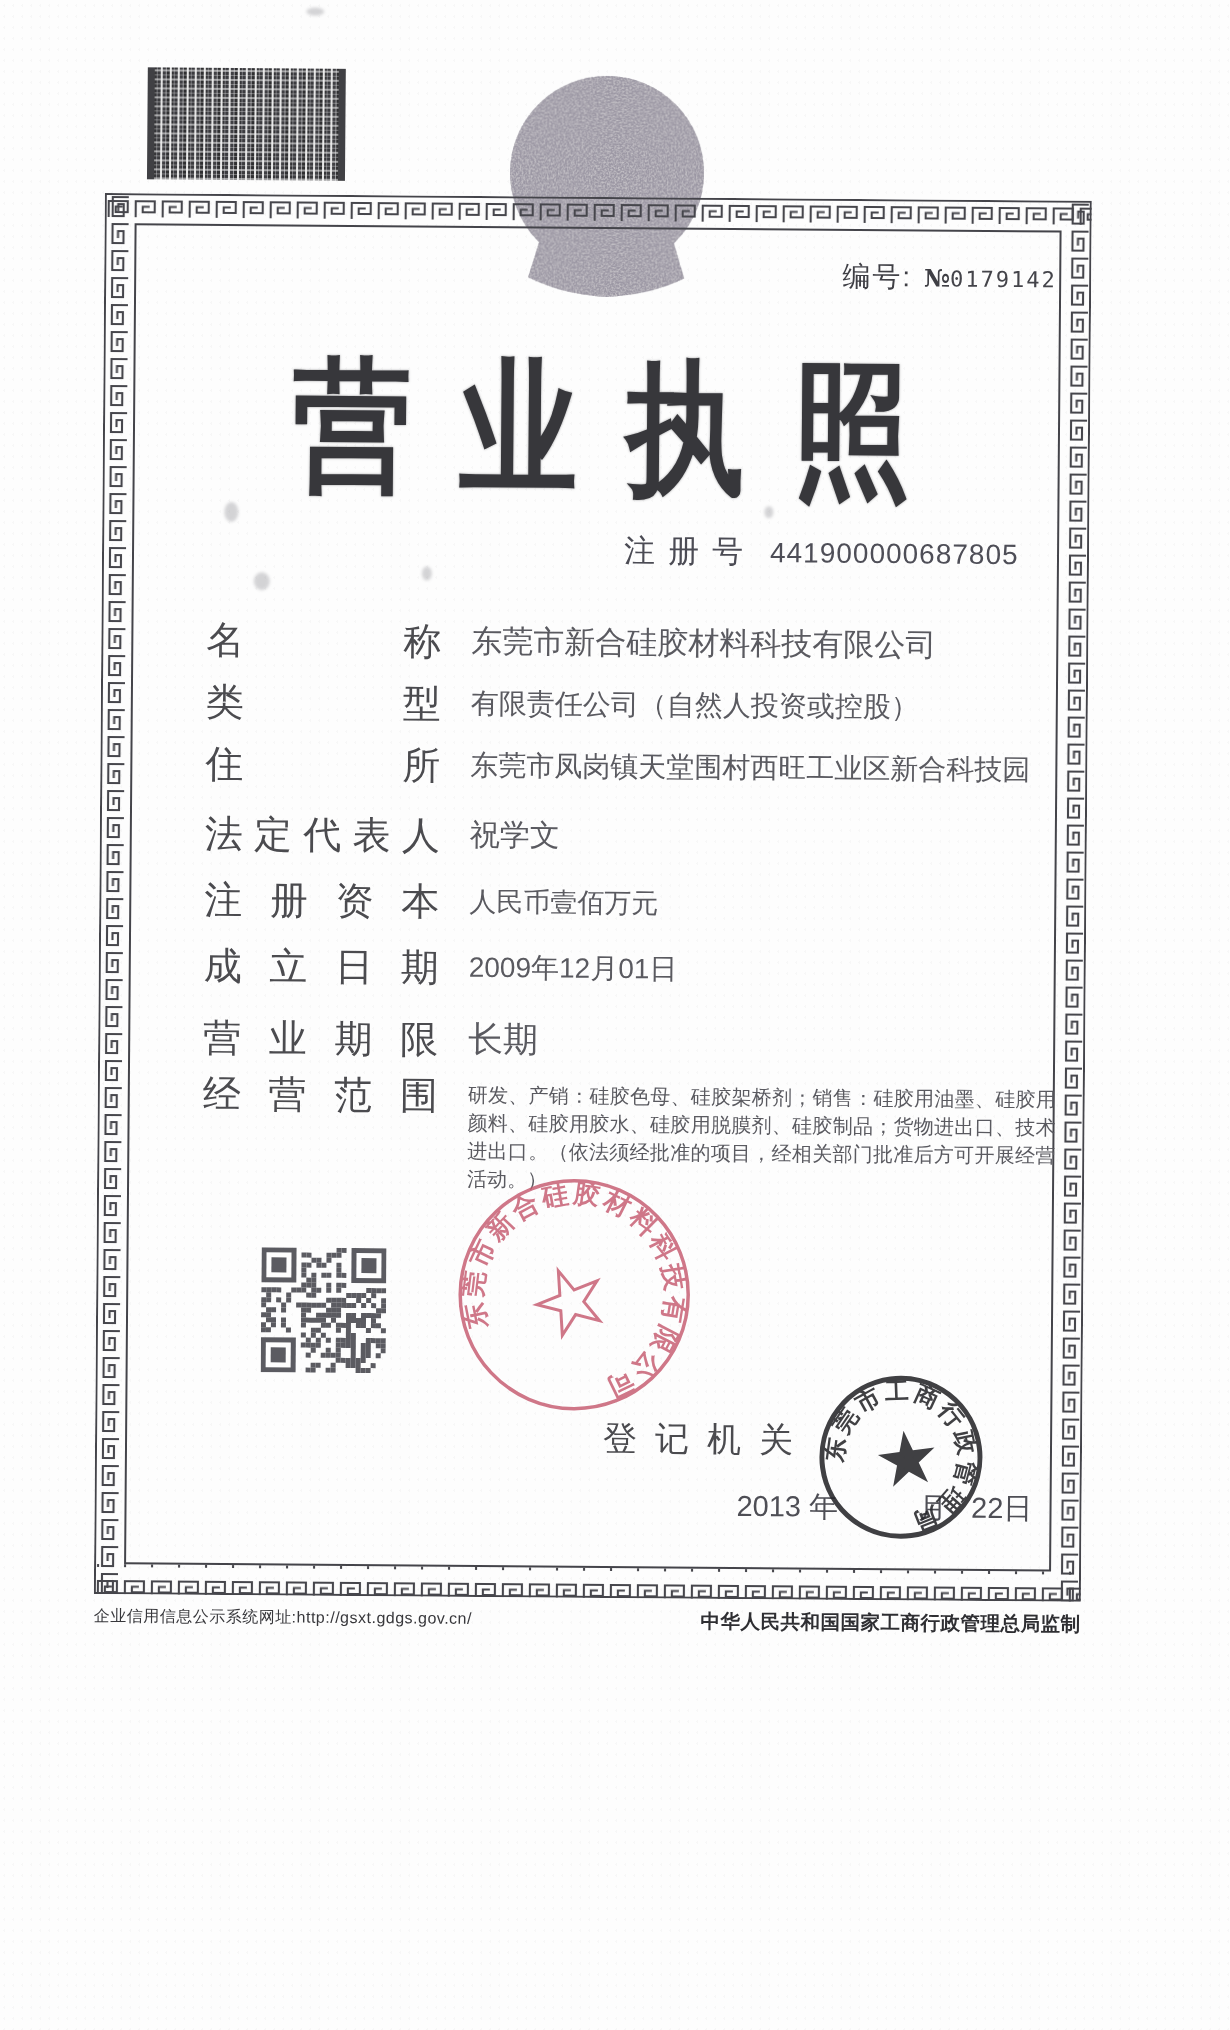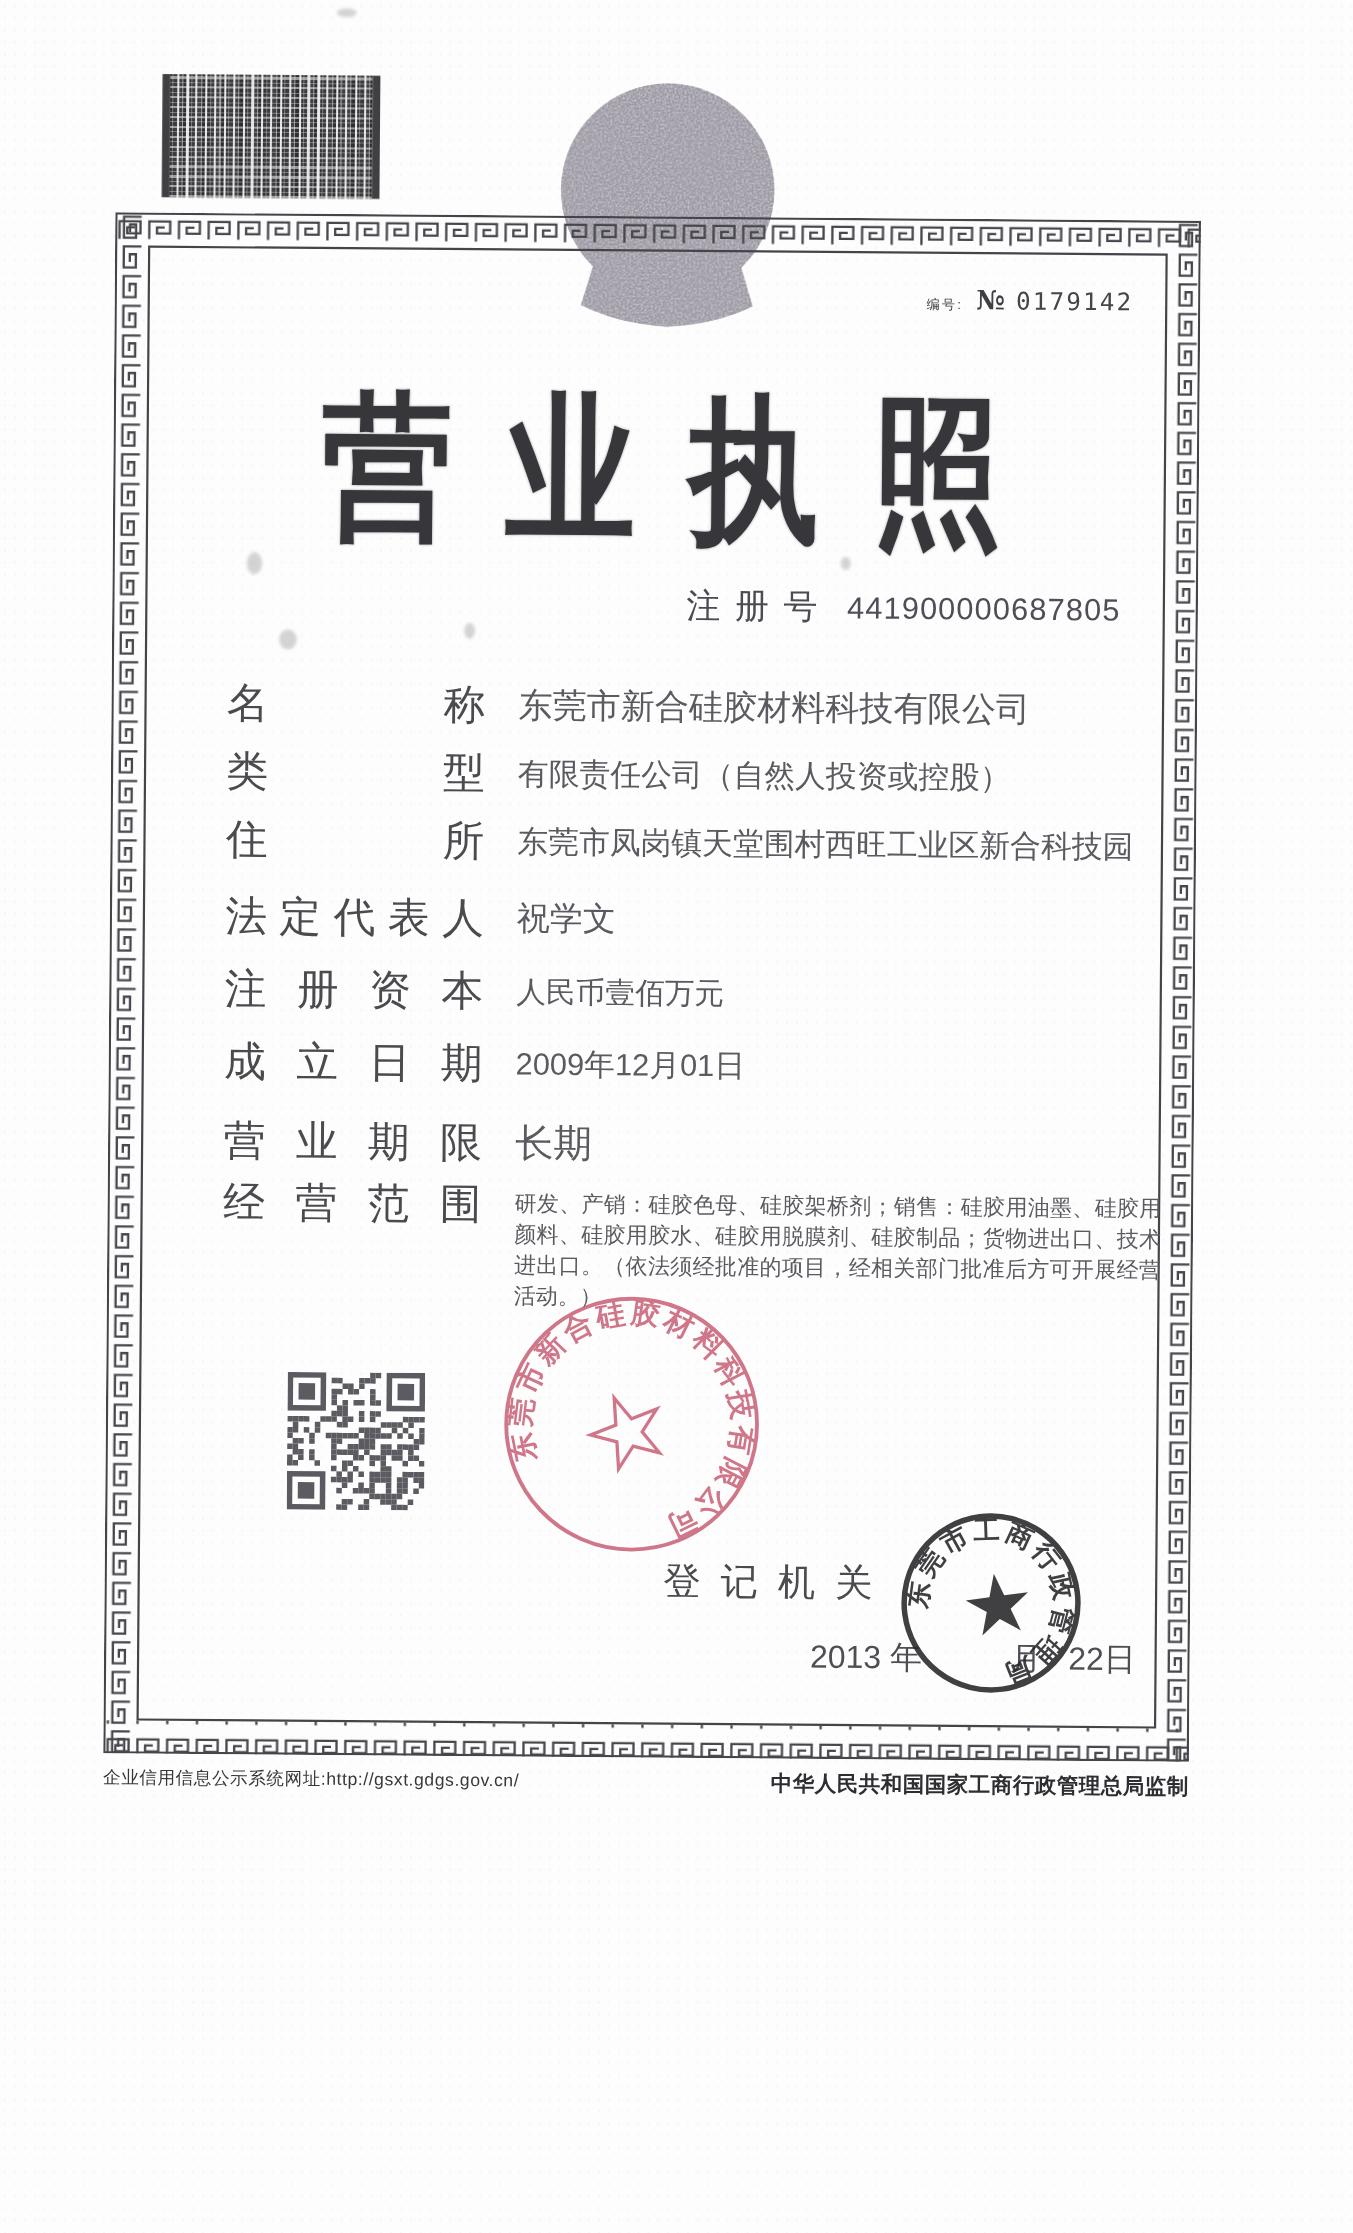--- a/index.html
+++ b/index.html
@@ -17,23 +17,23 @@
       repeating-linear-gradient(90deg, #1d1d20 0 2px, #6d6d72 2px 3px, #242428 3px 6px, #e8e8e8 6px 8px, #2a2a2e 8px 11px, #96969a 11px 12px, #151518 12px 15px, #efefef 15px 17px);
     border-left:7px solid #2a2a2e;border-right:7px solid #2a2a2e;
     filter:contrast(.92) blur(.3px);opacity:.92;}
   .emblem{position:absolute;left:497px;top:73px;}
 
   
   .frame{position:absolute;left:100px;top:197px;}
 
   
   .serial{position:absolute;left:838px;top:256px;display:flex;align-items:baseline;color:#3f3f45;}
-  .serial .lab{font-size:12px;letter-spacing:2px;}
+  .serial .lab{font-size:28px;letter-spacing:2px;}
   .serial .no{font-family:"DejaVu Serif","Liberation Serif",serif;font-weight:bold;font-size:24px;margin-left:12px;}
-  .serial .digits{font-family:"DejaVu Sans Mono","Liberation Mono",monospace;font-size:22px;letter-spacing:2px;margin-left:10px;color:#44444a;}
+  .serial .digits{font-family:"DejaVu Sans Mono","Liberation Mono",monospace;font-size:22px;letter-spacing:2px;color:#44444a;}
 
   
   .title{position:absolute;left:290px;top:356px;width:618px;font-size:118px;font-weight:900;
          color:#37373b;transform:scaleY(1.22);transform-origin:50% 0;
          text-shadow:0 0 2px rgba(45,45,50,.55);}
   .spread{display:flex;justify-content:space-between;line-height:1;}
 
   
   .regrow{position:absolute;left:622px;top:530px;display:flex;align-items:baseline;color:#4b4b54;}
   .reglabel{font-size:31px;letter-spacing:13px;font-weight:500;}

